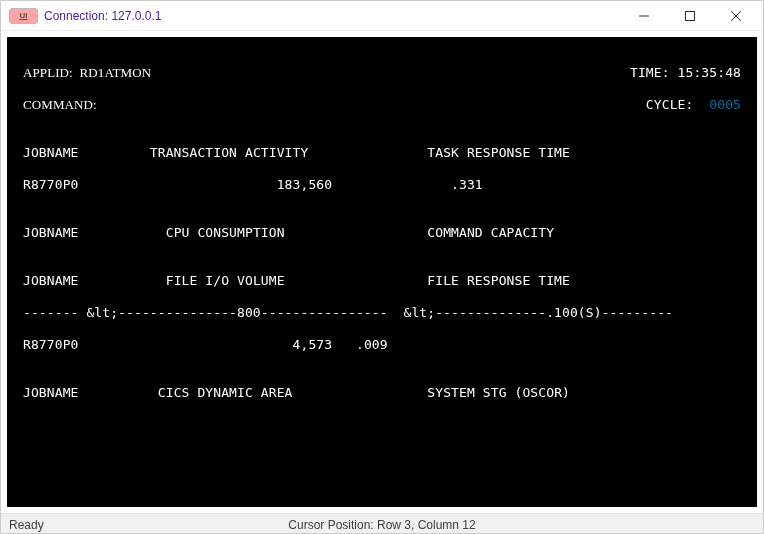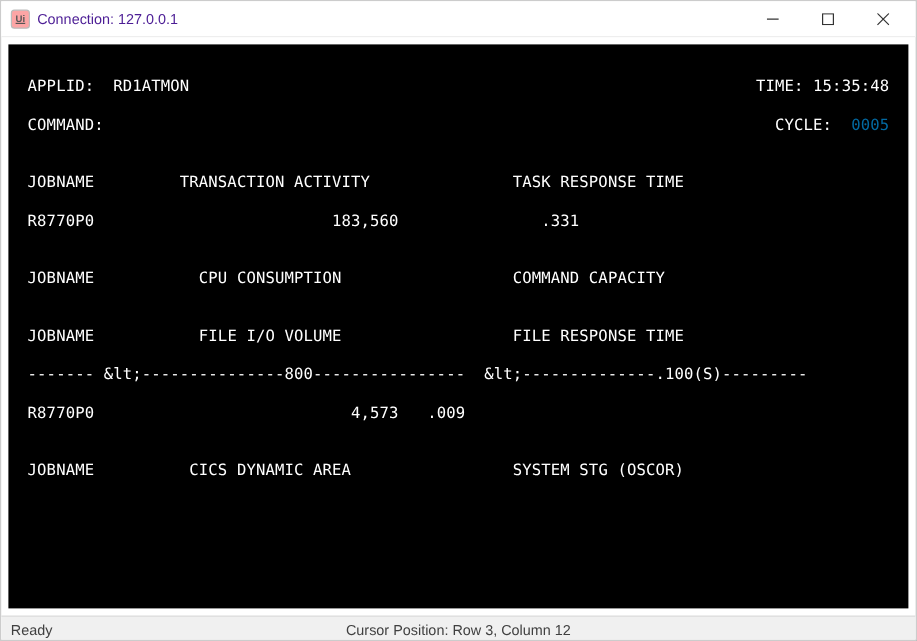--- a/index.html
+++ b/index.html
@@ -13,21 +13,21 @@
   }
   .titlebar {
     height: 30px;
     background: #fff;
     display: flex;
     align-items: center;
     padding: 0 4px 0 8px;
     border-bottom: 1px solid #eee;
   }
   .app-icon {
-    width: 16px; height: 16px;
+    width: 29px; height: 16px;
     background: #fca5a5;
     border: 1px solid #bbb;
     border-radius: 3px;
     display: inline-flex;
     align-items: center;
     justify-content: center;
     font-size: 8px;
     font-weight: 700;
     color: #555;
     margin-right: 6px;
@@ -62,21 +62,21 @@
     font-size: 13px;
     line-height: 16px;
     white-space: pre;
     padding: 12px 16px;
     margin: 6px;
     height: 470px;
     overflow: hidden;
     letter-spacing: 0.1px;
   }
   .terminal .row { display: flex; }
-  .terminal .left { flex: none; }
+  .terminal .left { flex: none; font-family: Liberation Serif, serif; }
   .terminal .right { margin-left: auto; text-align: left; }
   .green { color: #0369a1; }
 
   .statusbar {
     height: 22px;
     background: #f0f0f0;
     border-top: 1px solid #ddd;
     display: flex;
     align-items: center;
     font-size: 12px;

